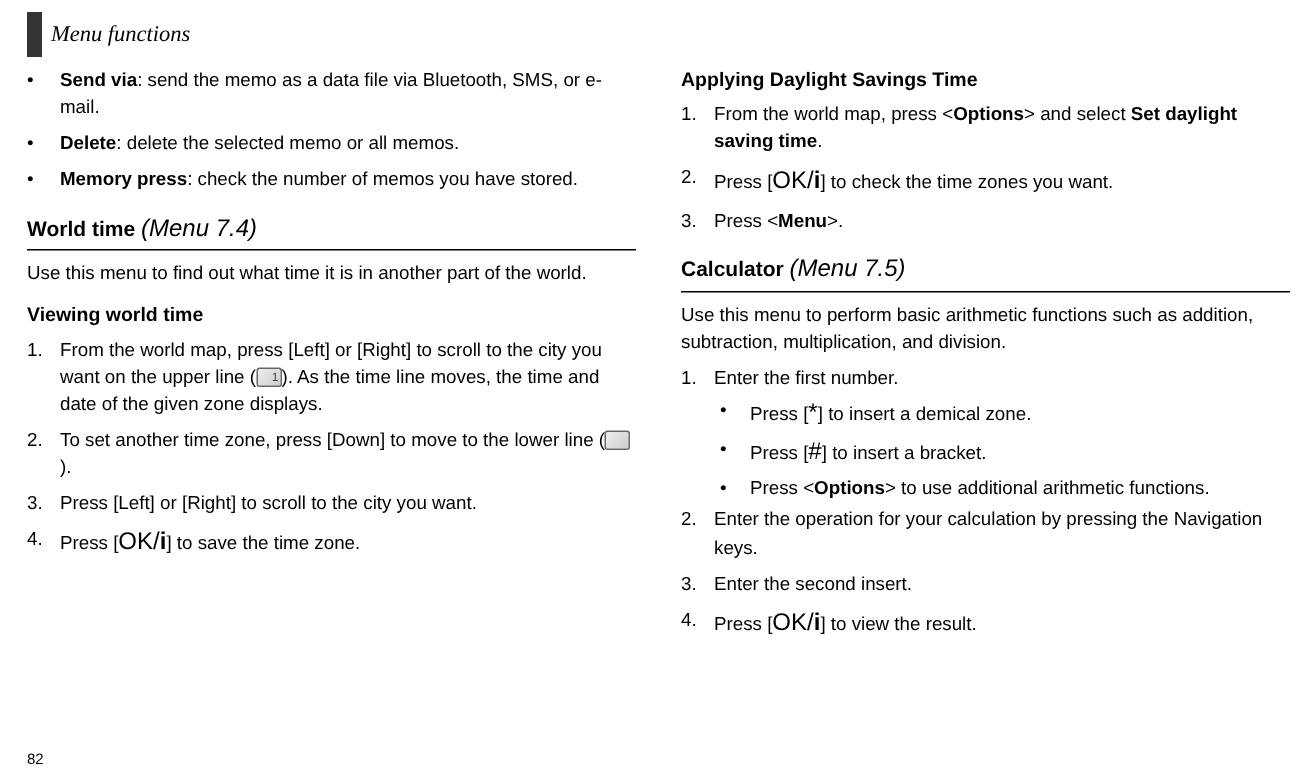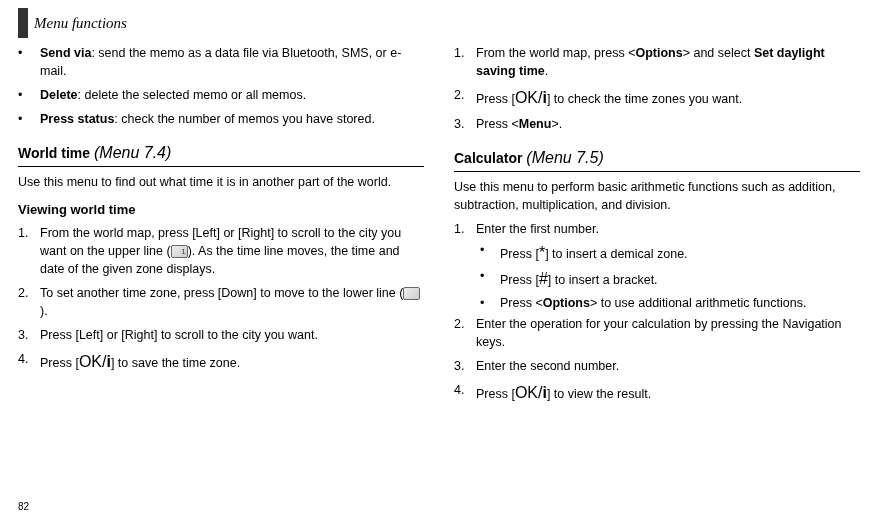--- a/index.html
+++ b/index.html
@@ -143,21 +143,21 @@
     <div class="bullet-row">
       <div class="bullet-dot">•</div>
       <div class="bullet-text"><span class="bold">Send via</span><span>: send the memo as a data file via Bluetooth, SMS, or e-mail.</span></div>
     </div>
     <div class="bullet-row">
       <div class="bullet-dot">•</div>
       <div class="bullet-text"><span class="bold">Delete</span><span>: delete the selected memo or all memos.</span></div>
     </div>
     <div class="bullet-row">
       <div class="bullet-dot">•</div>
-      <div class="bullet-text"><span class="bold">Press status</span><span>: check the number of memos you have stored.</span></div>
+      <div class="bullet-text"><span class="bold">Memory press</span><span>: check the number of memos you have stored.</span></div>
     </div>
 
     <div class="section-title">
       <span>World time</span>
       <span class="section-sub">(Menu 7.4)</span>
     </div>
     <div class="hr"></div>
     <div class="para">Use this menu to find out what time it is in another part of the world.</div>
 
     <div class="subheading">Viewing world time</div>
@@ -181,20 +181,21 @@
     <div class="num-row">
       <div class="num">4.</div>
       <div class="num-text">
         <span>Press [</span><span class="key"><span>OK/</span><span class="bold">i</span></span><span>] to save the time zone.</span>
       </div>
     </div>
   </div>
 
   <div class="col">
 
+    <div class="subheading" style="margin-top:0">Applying Daylight Savings Time</div>
 
     <div class="num-row">
       <div class="num">1.</div>
       <div class="num-text">
         <span>From the world map, press &lt;</span><span class="bold">Options</span><span>&gt; and select </span><span class="bold">Set daylight saving time</span><span>.</span>
       </div>
     </div>
     <div class="num-row">
       <div class="num">2.</div>
       <div class="num-text">
@@ -239,21 +240,21 @@
         </div>
       </div>
     </div>
 
     <div class="num-row">
       <div class="num">2.</div>
       <div class="num-text">Enter the operation for your calculation by pressing the Navigation keys.</div>
     </div>
     <div class="num-row">
       <div class="num">3.</div>
-      <div class="num-text">Enter the second number.</div>
+      <div class="num-text">Enter the second insert.</div>
     </div>
     <div class="num-row">
       <div class="num">4.</div>
       <div class="num-text">
         <span>Press [</span><span class="key"><span>OK/</span><span class="bold">i</span></span><span>] to view the result.</span>
       </div>
     </div>
 
   </div>
 </div>

